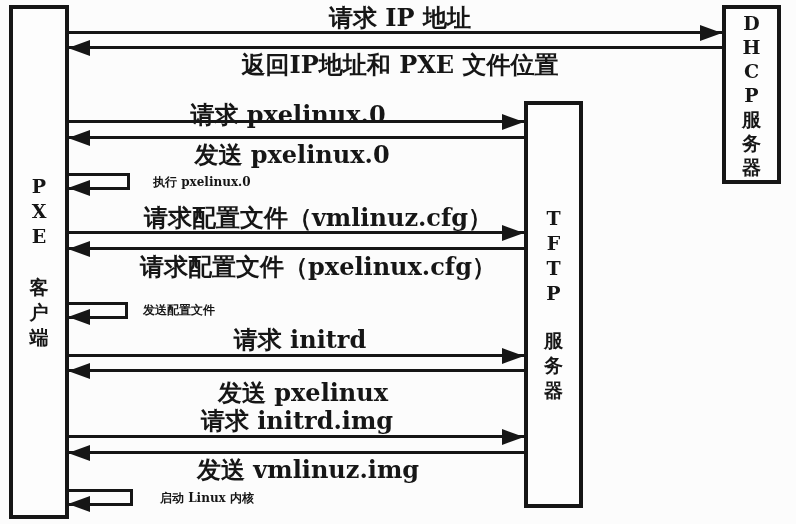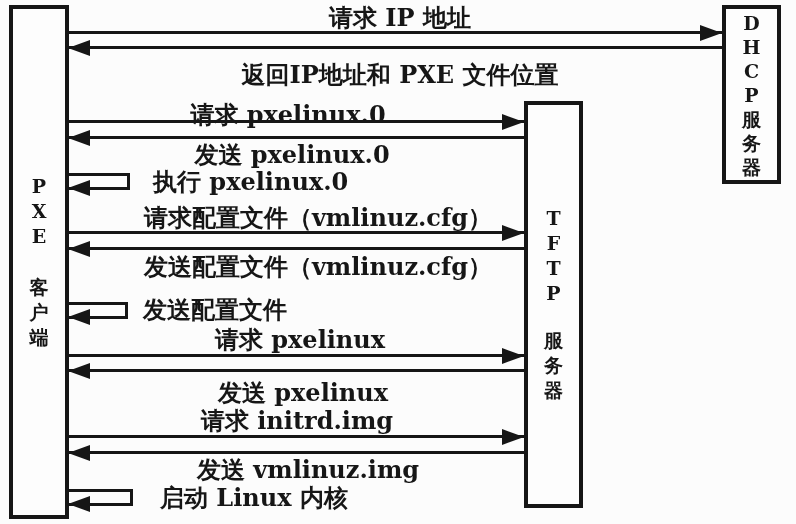--- a/index.html
+++ b/index.html
@@ -72,21 +72,21 @@
     transform:translateX(-50%);
     white-space:nowrap;
     font-size:24px;
     font-weight:700;
     color:var(--ink);
     line-height:22px;
   }
   .msg-label-left{
     position:absolute;
     white-space:nowrap;
-    font-size:24px;
+    font-size:12px;
     font-weight:700;
     color:var(--ink);
     line-height:22px;
   }
 </style>
 </head>
 <body>
 
 <div class="canvas">
 
@@ -121,21 +121,21 @@
 
   <div>
     <div class="msg-label" style="left:400px;top:7px;">请求 IP 地址</div>
     <div class="hline" style="left:68px;top:31px;width:654px;"></div>
     <div class="head-right" style="left:700px;top:25px;"></div>
   </div>
 
   <div>
     <div class="hline" style="left:68px;top:46px;width:654px;"></div>
     <div class="head-left" style="left:68px;top:40px;"></div>
-    <div class="msg-label" style="left:400px;top:64px;">返回IP地址和 PXE 文件位置</div>
+    <div class="msg-label" style="left:400px;top:54px;">返回IP地址和 PXE 文件位置</div>
   </div>
 
   <div>
     <div class="msg-label" style="left:288px;top:104px;">请求 pxelinux.0</div>
     <div class="hline" style="left:68px;top:120px;width:456px;"></div>
     <div class="head-right" style="left:502px;top:114px;"></div>
   </div>
 
   <div>
     <div class="hline" style="left:68px;top:136px;width:456px;"></div>
@@ -151,31 +151,31 @@
 
   <div>
     <div class="msg-label" style="left:318px;top:207px;">请求配置文件（vmlinuz.cfg）</div>
     <div class="hline" style="left:68px;top:231px;width:456px;"></div>
     <div class="head-right" style="left:502px;top:225px;"></div>
   </div>
 
   <div>
     <div class="hline" style="left:68px;top:247px;width:456px;"></div>
     <div class="head-left" style="left:68px;top:241px;"></div>
-    <div class="msg-label" style="left:318px;top:256px;">发送配置文件（vmlinuz.cfg）</div>
+    <div class="msg-label" style="left:318px;top:256px;">请求配置文件（pxelinux.cfg）</div>
   </div>
 
   <div>
     <div class="loop" style="left:68px;top:302px;width:60px;height:17px;"></div>
     <div class="head-left" style="left:68px;top:309px;"></div>
     <div class="msg-label-left" style="left:143px;top:299px;">发送配置文件</div>
   </div>
 
   <div>
-    <div class="msg-label" style="left:300px;top:329px;">请求 pxelinux</div>
+    <div class="msg-label" style="left:300px;top:329px;">请求 initrd</div>
     <div class="hline" style="left:68px;top:354px;width:456px;"></div>
     <div class="head-right" style="left:502px;top:348px;"></div>
   </div>
 
   <div>
     <div class="hline" style="left:68px;top:369px;width:456px;"></div>
     <div class="head-left" style="left:68px;top:363px;"></div>
     <div class="msg-label" style="left:303px;top:382px;">发送 pxelinux</div>
   </div>
 

